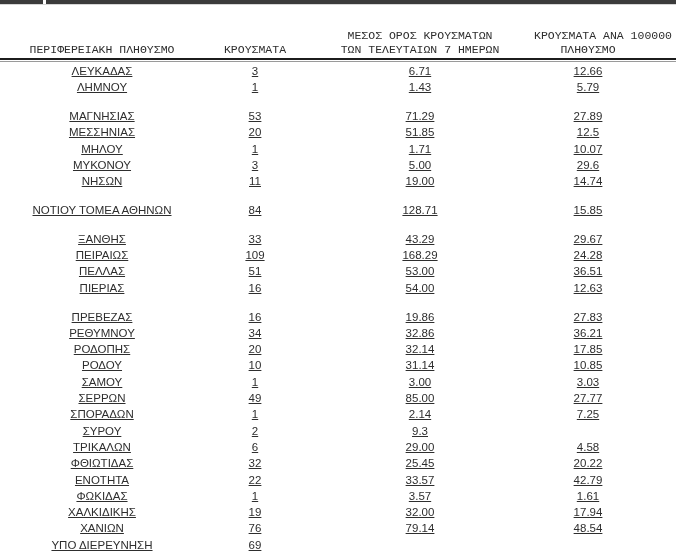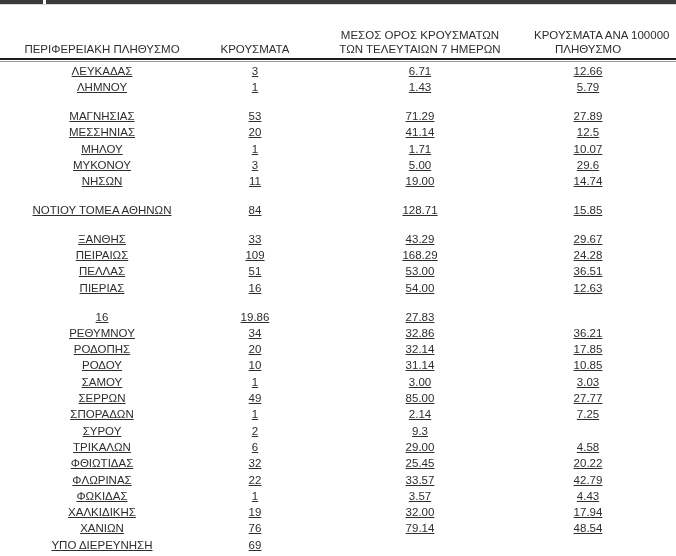--- a/index.html
+++ b/index.html
@@ -39,21 +39,21 @@
   .cell {
     text-align: center;
     font-size: 11.5px;
     line-height: 13px;
     white-space: nowrap;
   }
   .header-row {
     margin-top: 24px;
     align-items: end;
   }
-  .header-row .cell { line-height: 13.5px; }
+  .header-row .cell { line-height: 13.5px; font-family: Liberation Mono, monospace; }
   .rule {
     margin-top: 2px;
     width: 676px; height: 4px;
     background: linear-gradient(to bottom,
       var(--rule_dark) 0px, var(--rule_dark) 2px,
       transparent 2px, transparent 3px,
       var(--rule_light) 3px, var(--rule_light) 4px);
   }
   .body-rows { margin-top: 1px; text-decoration: underline; }
   .data-row { height: 16.3px; align-items: center; }
@@ -98,21 +98,21 @@
       <div class="row-gap"></div>
       <div class="grid data-row">
     <div class="cell">ΜΑΓΝΗΣΙΑΣ</div>
     <div class="cell">53</div>
     <div class="cell">71.29</div>
     <div class="cell">27.89</div>
   </div>
       <div class="grid data-row">
     <div class="cell">ΜΕΣΣΗΝΙΑΣ</div>
     <div class="cell">20</div>
-    <div class="cell">41.14</div>
+    <div class="cell">51.85</div>
     <div class="cell">12.5</div>
   </div>
       <div class="grid data-row">
     <div class="cell">ΜΗΛΟΥ</div>
     <div class="cell">1</div>
     <div class="cell">1.71</div>
     <div class="cell">10.07</div>
   </div>
       <div class="grid data-row">
     <div class="cell">ΜΥΚΟΝΟΥ</div>
@@ -153,20 +153,21 @@
     <div class="cell">36.51</div>
   </div>
       <div class="grid data-row">
     <div class="cell">ΠΙΕΡΙΑΣ</div>
     <div class="cell">16</div>
     <div class="cell">54.00</div>
     <div class="cell">12.63</div>
   </div>
       <div class="row-gap"></div>
       <div class="grid data-row">
+    <div class="cell">ΠΡΕΒΕΖΑΣ</div>
     <div class="cell">16</div>
     <div class="cell">19.86</div>
     <div class="cell">27.83</div>
   </div>
       <div class="grid data-row">
     <div class="cell">ΡΕΘΥΜΝΟΥ</div>
     <div class="cell">34</div>
     <div class="cell">32.86</div>
     <div class="cell">36.21</div>
   </div>
@@ -211,30 +212,30 @@
     <div class="cell">29.00</div>
     <div class="cell">4.58</div>
   </div>
       <div class="grid data-row">
     <div class="cell">ΦΘΙΩΤΙΔΑΣ</div>
     <div class="cell">32</div>
     <div class="cell">25.45</div>
     <div class="cell">20.22</div>
   </div>
       <div class="grid data-row">
-    <div class="cell">ΦΛΩΡΙΝΑΣ</div>
+    <div class="cell">ΕΝΟΤΗΤΑ</div>
     <div class="cell">22</div>
     <div class="cell">33.57</div>
     <div class="cell">42.79</div>
   </div>
       <div class="grid data-row">
     <div class="cell">ΦΩΚΙΔΑΣ</div>
     <div class="cell">1</div>
     <div class="cell">3.57</div>
-    <div class="cell">4.43</div>
+    <div class="cell">1.61</div>
   </div>
       <div class="grid data-row">
     <div class="cell">ΧΑΛΚΙΔΙΚΗΣ</div>
     <div class="cell">19</div>
     <div class="cell">32.00</div>
     <div class="cell">17.94</div>
   </div>
       <div class="grid data-row">
     <div class="cell">ΧΑΝΙΩΝ</div>
     <div class="cell">76</div>

